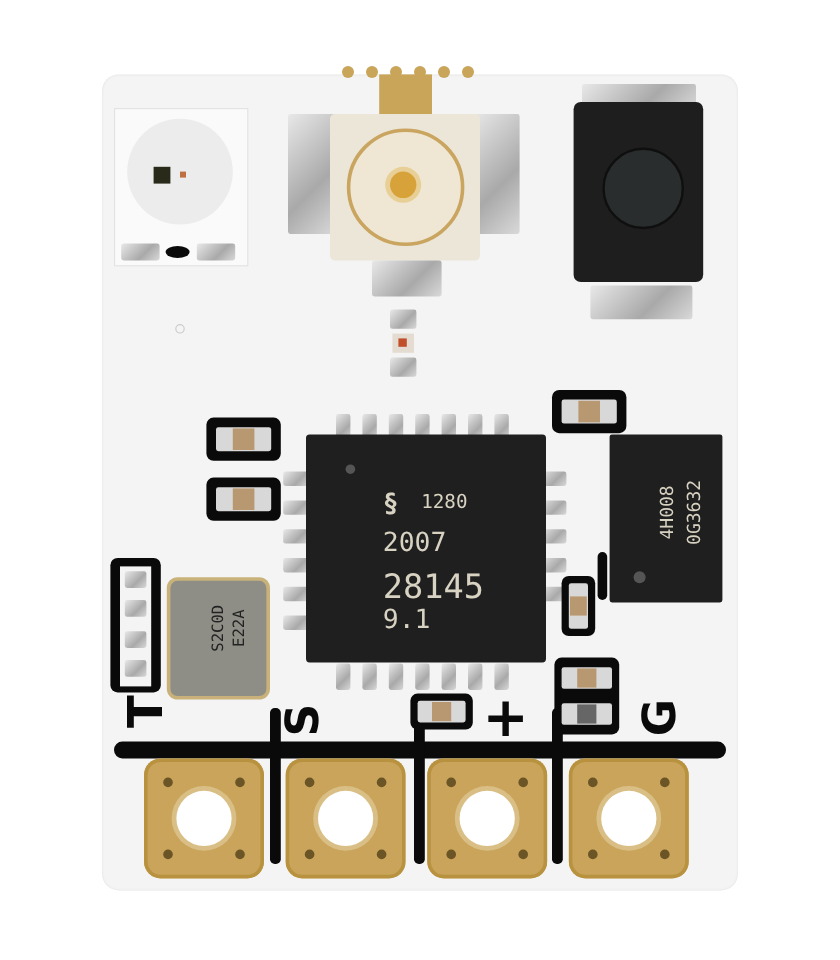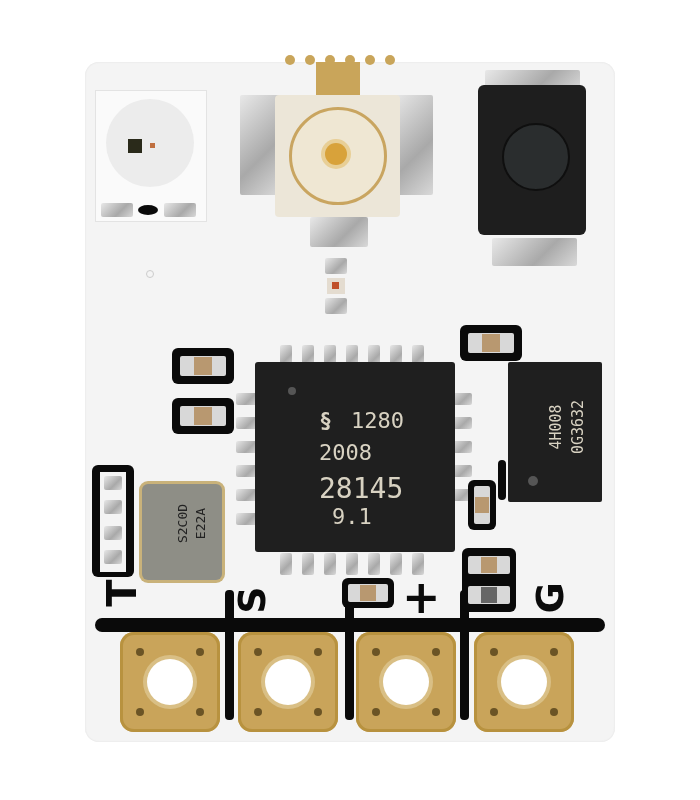--- a/index.html
+++ b/index.html
@@ -99,24 +99,24 @@
   <div class="abs pad-silver" style="left:200px;top:48px;width:22px;height:12px;"></div>
   <div class="abs pad-silver" style="left:200px;top:72px;width:22px;height:12px;"></div>
   <div class="abs pad-silver" style="left:200px;top:96px;width:22px;height:12px;"></div>
   <div class="abs pad-silver" style="left:200px;top:120px;width:22px;height:12px;"></div>
   <div class="abs pad-silver" style="left:200px;top:144px;width:22px;height:12px;"></div>
 </div>
 
 <div class="abs chip" style="left:255px;top:362px;width:200px;height:190px;border-radius:3px;">
   <div class="abs" style="left:33px;top:25px;width:8px;height:8px;border-radius:50%;background:#555;"></div>
   <div class="abs" style="left:64px;top:46px;font-size:22px;font-weight:bold;">§</div>
-  <div class="abs" style="left:96px;top:46px;font-size:22px;">1280</div>
-  <div class="abs" style="left:64px;top:78px;font-size:22px;">2008</div>
+  <div class="abs" style="left:96px;top:46px;font-size:16px;">1280</div>
+  <div class="abs" style="left:64px;top:78px;font-size:22px;">2007</div>
   <div class="abs" style="left:64px;top:110px;font-size:28px;">28145</div>
-  <div class="abs" style="left:77px;top:142px;font-size:22px;">9.1</div>
+  <div class="abs" style="left:64px;top:142px;font-size:22px;">9.1</div>
 </div>
 
 <div class="abs chip" style="left:508px;top:362px;width:94px;height:140px;border-radius:2px;">
   <div class="abs" style="left:-2px;top:56px;transform:rotate(-90deg);font-size:15px;white-space:nowrap;width:100px;text-align:center;">4H008</div>
   <div class="abs" style="left:20px;top:56px;transform:rotate(-90deg);font-size:15px;white-space:nowrap;width:100px;text-align:center;">0G3632</div>
   <div class="abs" style="left:20px;top:114px;width:10px;height:10px;border-radius:50%;background:#555;"></div>
 </div>
 <div class="abs silk" style="left:498px;top:460px;width:8px;height:40px;border-radius:4px;"></div>
 
 <div class="abs silk" style="left:468px;top:480px;width:28px;height:50px;border-radius:6px;"></div>

